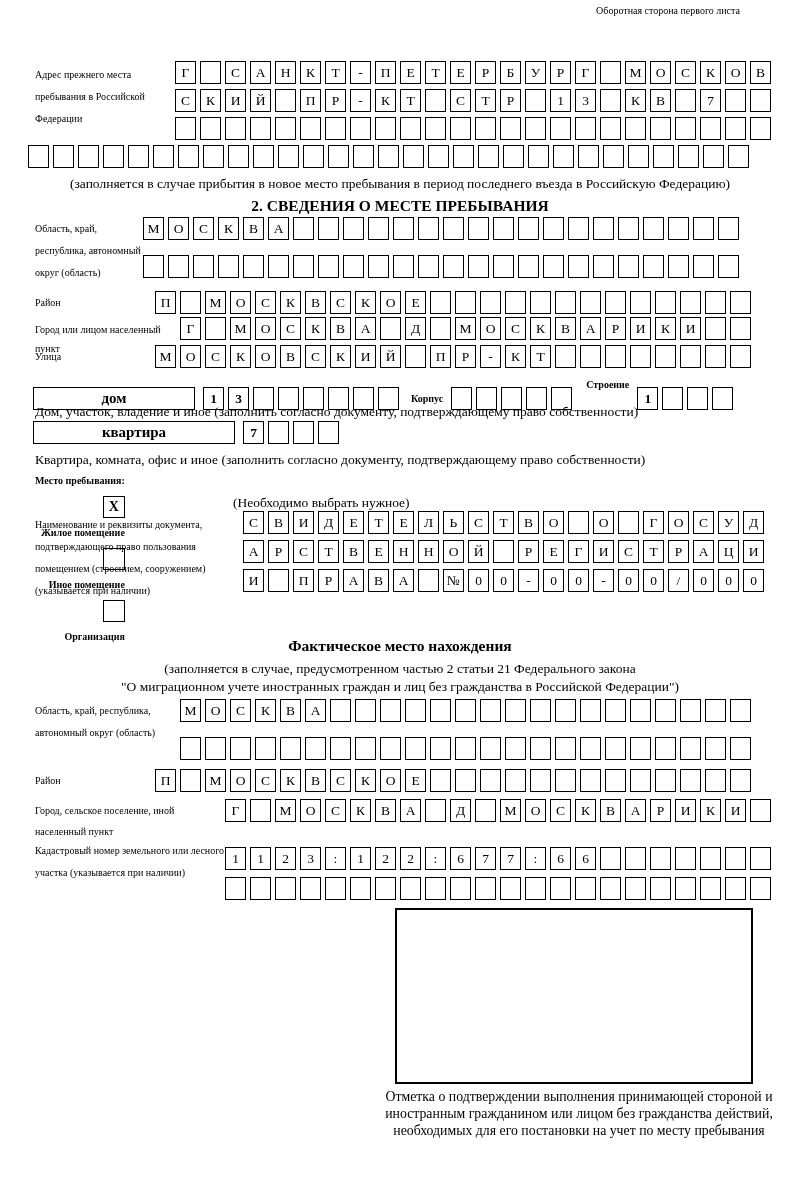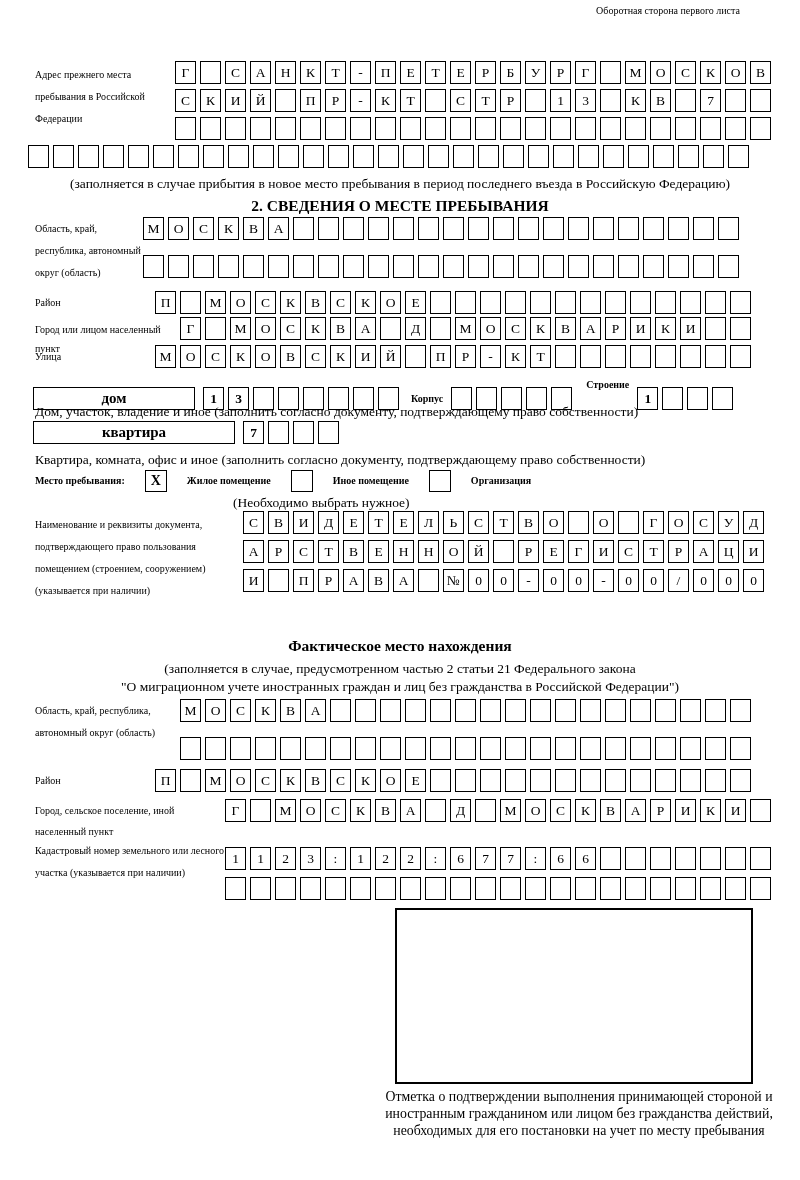--- a/index.html
+++ b/index.html
@@ -11,21 +11,21 @@
   .center{text-align:center;}
   .bold{font-weight:bold;}
   .cells{display:flex;}
   .cell{flex:none;width:19px;height:21px;border:1.5px solid #000;margin-right:4px;
         text-align:center;font-size:13.5px;line-height:21px;}
   .widebox{flex:none;border:1.5px solid #000;height:21px;line-height:21px;
            text-align:center;font-size:15px;}
   .flexrow{display:flex;align-items:flex-end;font-weight:bold;}
   .chk{flex:none;width:20px;height:20px;border:1.5px solid #000;text-align:center;
        font-size:14px;line-height:20px;}
-  .gap13{gap:20px;}
+  .gap13{gap:4px;flex-direction:column;}
   .hdr{font-size:15.5px;}
   .stamp{border:2px solid #000;}
 </style>
 </head>
 <body>
 
 <div class="page">
 
   <div class="abs lbl" style="left:0;top:22;width:740px;text-align:right;">Оборотная сторона первого листа</div>
 

